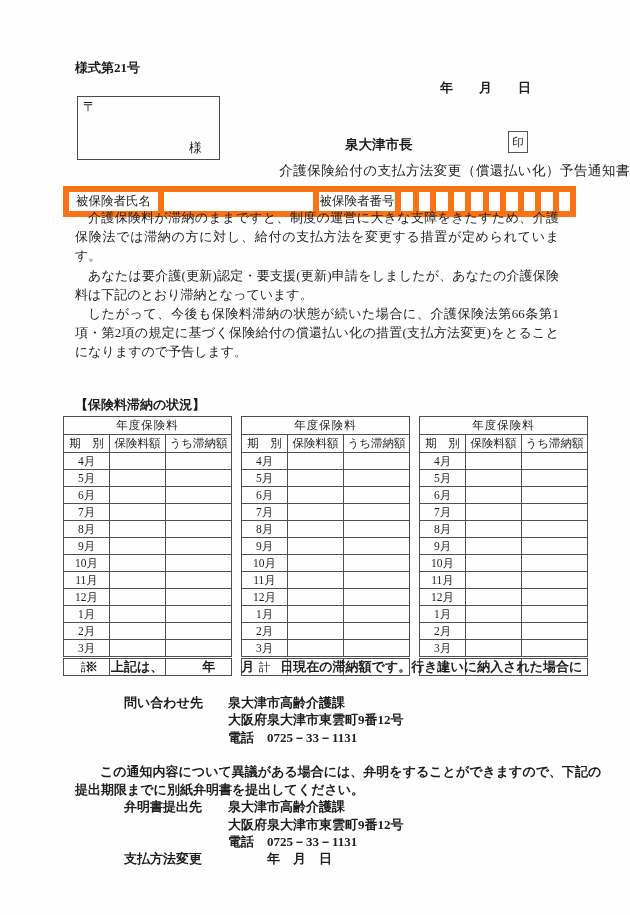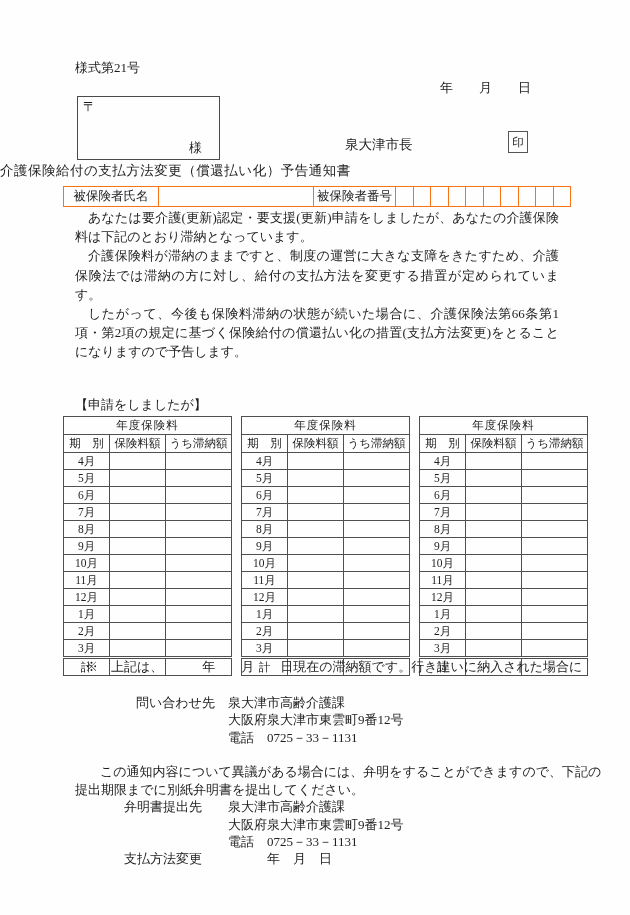--- a/index.html
+++ b/index.html
@@ -1,34 +1,34 @@
 <!DOCTYPE html>
 <html><head>
 <meta charset="utf-8">
 <style>
   html,body { margin:0; padding:0; background:#ffffff; }
   .page {
     position:relative; width:630px; height:915px; background:#fefefe;
     font-family:"Liberation Serif", serif; color:#1d1d1d; overflow:hidden;
   }
-  .abs { position:absolute; white-space:pre; font-size:13px; line-height:16px; }
+  .abs { position:absolute; white-space:pre; font-size:13px; line-height:16px;font-weight:bold; }
 
   
   .addr-box { position:absolute; left:77px; top:96px; width:141px; height:62px; border:1px solid #4a4a4a; }
   .postal { position:absolute; left:5px; top:1px; font-size:13px; }
   .honorific { position:absolute; right:17px; bottom:2px; font-size:13px; }
 
   .seal-box { position:absolute; left:508px; top:131px; width:18px; height:20px; border:1px solid #555;
               display:flex; align-items:center; justify-content:center; font-size:11.5px; }
 
-  .doc-title { position:absolute; left:0; top:162px; width:630px; text-align:left; font-size:13.5px; letter-spacing:0.5px; }
+  .doc-title { position:absolute; left:0; top:162px; width:630px; text-align:right; font-size:13.5px; letter-spacing:0.5px; }
 
   
   .ins-table { position:absolute; left:63px; top:186px; border-collapse:collapse; table-layout:fixed; width:507px; }
-  .ins-table td { border:1px solid #f97316; height:19px; padding:0; font-size:12.5px; text-align:center; overflow:hidden; }
+  .ins-table td { border:6px solid #f97316; height:19px; padding:0; font-size:12.5px; text-align:center; overflow:hidden; }
 
   
   .body-text { position:absolute; left:75px; top:208px; width:484px; font-size:13px; line-height:19.2px; text-align:justify; }
   .body-text p { margin:0; text-indent:13px; }
 
   
   .arrears-wrap { position:absolute; left:63px; top:416px; display:flex; gap:9px; }
   .grp { border-collapse:collapse; table-layout:fixed; width:168px; }
   .grp th, .grp td { border:1px solid #4f4f4f; padding:0; font-weight:normal; font-size:11.5px; text-align:center; overflow:hidden; }
   .grp .h1 th { height:17px; letter-spacing:1px; }
@@ -88,26 +88,26 @@
       <td></td>
       <td></td>
       <td></td>
       <td></td>
       <td></td>
     </tr>
   </tbody>
     </table>
 
   <div class="body-text">
+    <p>介護保険料が滞納のままですと、制度の運営に大きな支障をきたすため、介護保険法では滞納の方に対し、給付の支払方法を変更する措置が定められています。</p>
     <p>あなたは要介護(更新)認定・要支援(更新)申請をしましたが、あなたの介護保険料は下記のとおり滞納となっています。</p>
-    <p>介護保険料が滞納のままですと、制度の運営に大きな支障をきたすため、介護保険法では滞納の方に対し、給付の支払方法を変更する措置が定められています。</p>
     <p>したがって、今後も保険料滞納の状態が続いた場合に、介護保険法第66条第1項・第2項の規定に基づく保険給付の償還払い化の措置(支払方法変更)をとることになりますので予告します。</p>
   </div>
 
-  <div class="abs" style="left:75px; top:397px;">【申請をしましたが】</div>
+  <div class="abs" style="left:75px; top:397px;">【保険料滞納の状況】</div>
 
   <div class="arrears-wrap">
 
     <table class="grp">
       <colgroup>
           <col class="col-period">
           <col class="col-amount">
           <col class="col-arrears">
         </colgroup>
       <tbody>
@@ -350,21 +350,21 @@
             <td></td>
             <td></td>
           </tr>
     </tbody>
       </table>
 
   </div>
 
   <div class="abs" style="left:85px; top:659px;">※　上記は、　　　年　　月　　日現在の滞納額です。行き違いに納入された場合に</div>
 
-  <div class="abs" style="left:136px; top:695px;">問い合わせ先</div>
+  <div class="abs" style="left:124px; top:695px;">問い合わせ先</div>
   <div class="abs" style="left:228px; top:695px;">泉大津市高齢介護課</div>
   <div class="abs" style="left:228px; top:712px;">大阪府泉大津市東雲町9番12号</div>
   <div class="abs" style="left:228px; top:730px;">電話　0725－33－1131</div>
 
   <div class="abs" style="left:100px; top:764px;">この通知内容について異議がある場合には、弁明をすることができますので、下記の</div>
   <div class="abs" style="left:75px; top:782px;">提出期限までに別紙弁明書を提出してください。</div>
 
   <div class="abs" style="left:124px; top:799px;">弁明書提出先</div>
   <div class="abs" style="left:228px; top:799px;">泉大津市高齢介護課</div>
   <div class="abs" style="left:228px; top:817px;">大阪府泉大津市東雲町9番12号</div>

